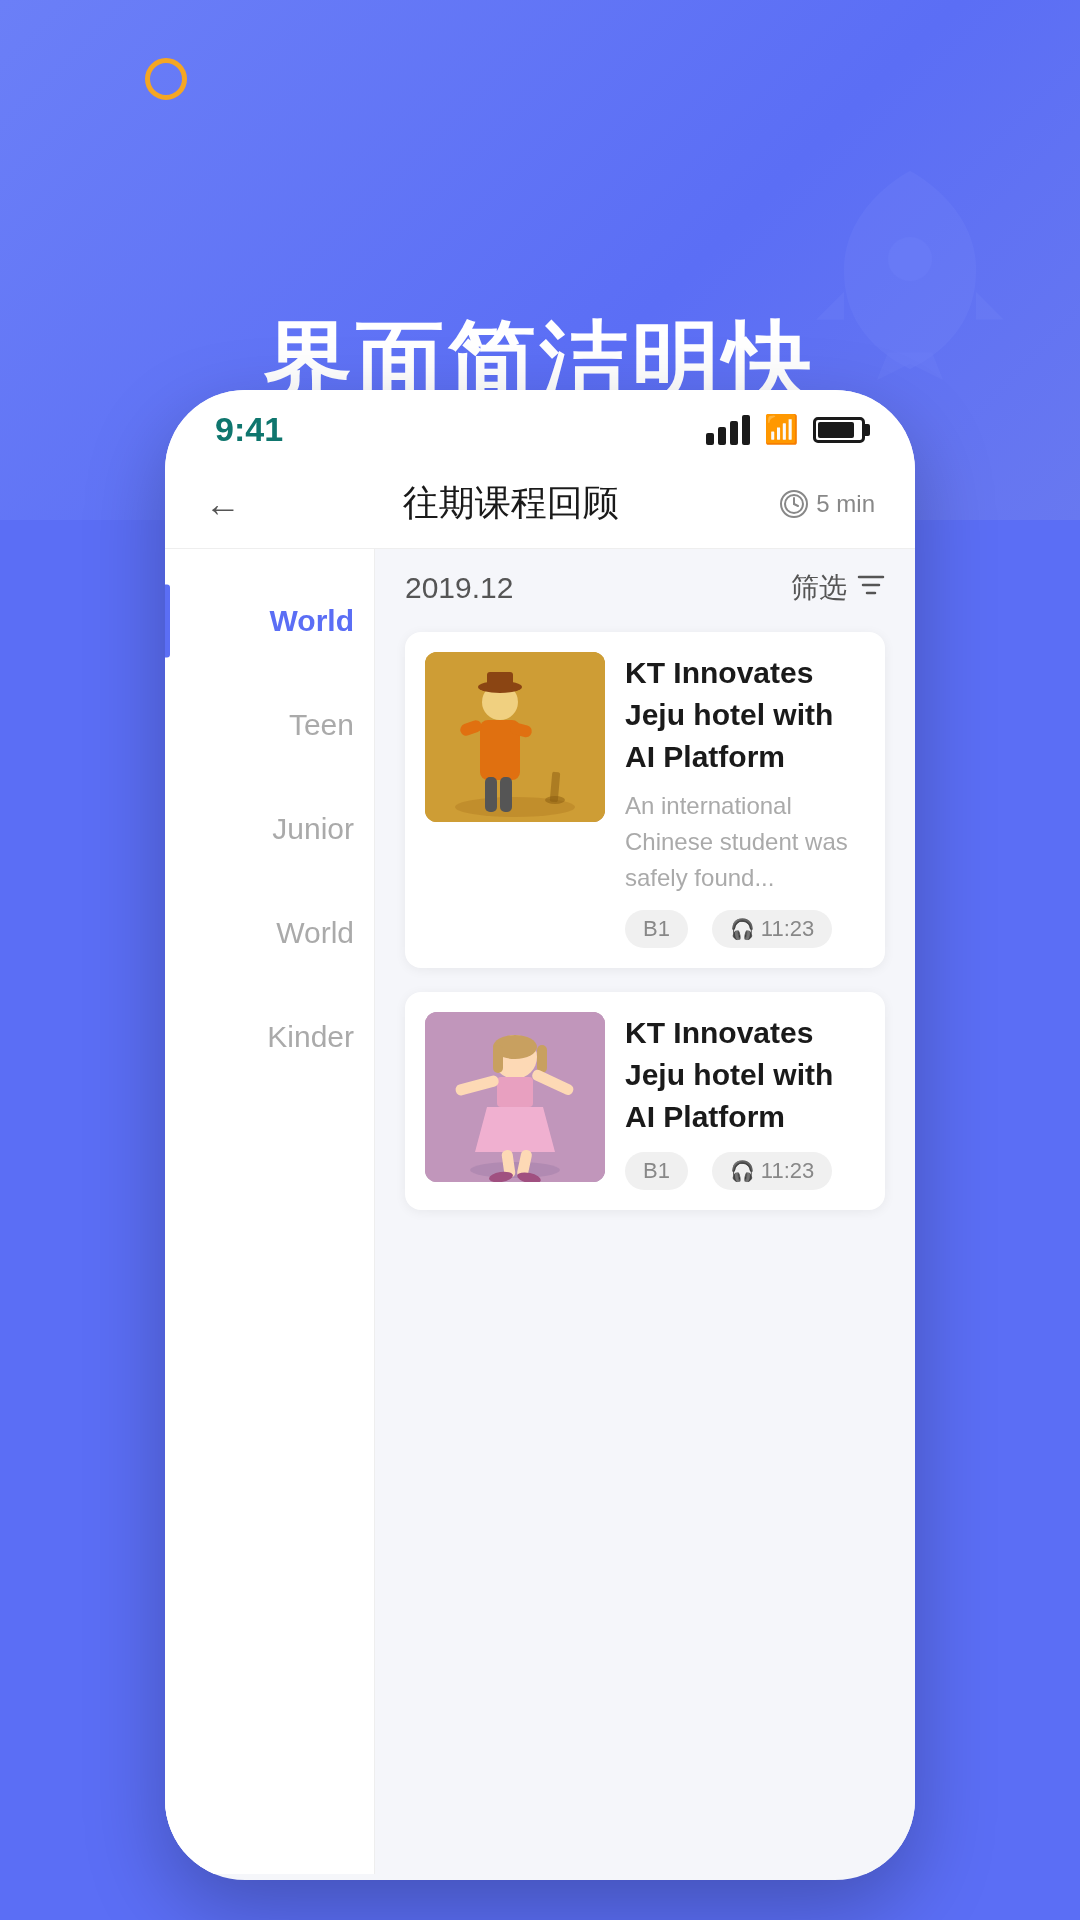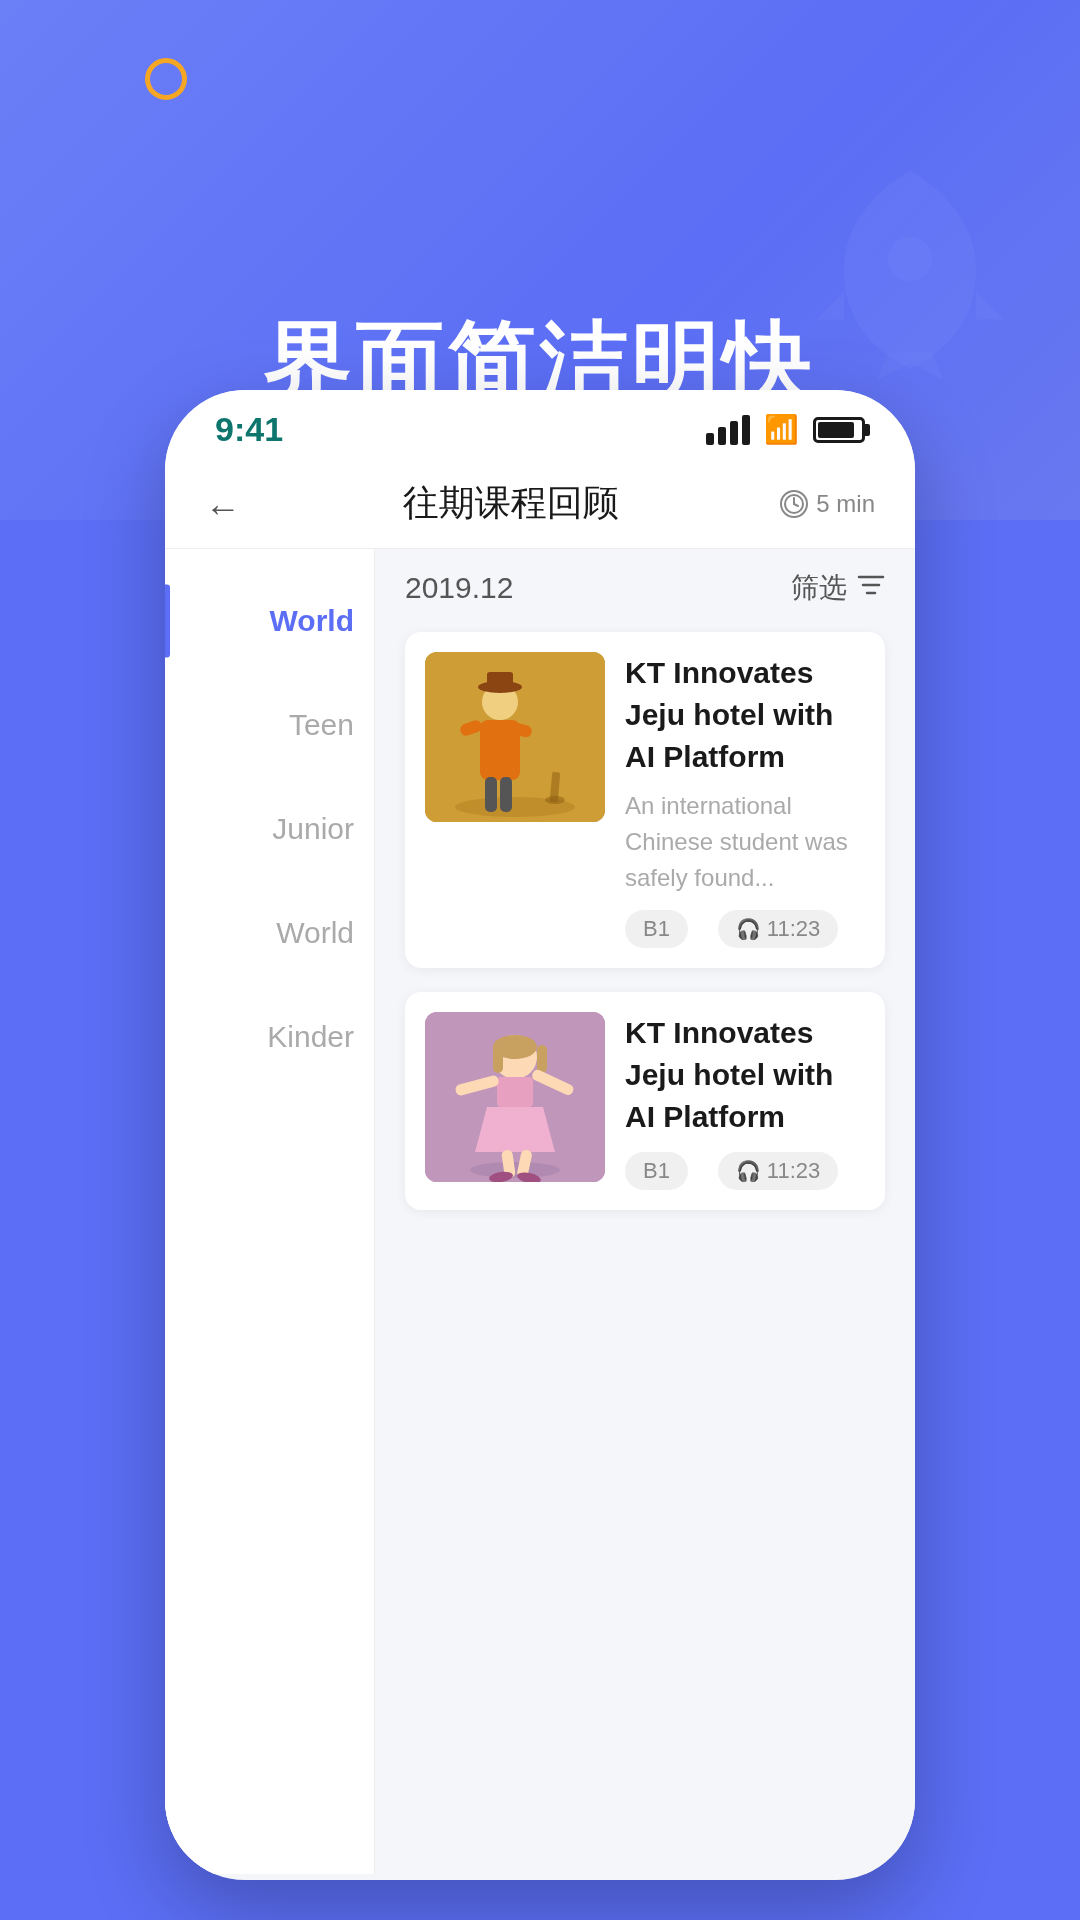--- a/index.html
+++ b/index.html
@@ -319,21 +319,21 @@
     .article-desc {
       font-size: 24px;
       color: #aaa;
       line-height: 1.5;
       margin-top: 10px;
     }
 
     .article-tags {
       display: flex;
       align-items: center;
-      gap: 30px;
+      gap: 24px;
       margin-top: 14px;
     }
 
     .tag-level {
       background: #f0f0f0;
       color: #888;
       font-size: 22px;
       padding: 6px 18px;
       border-radius: 20px;
     }

